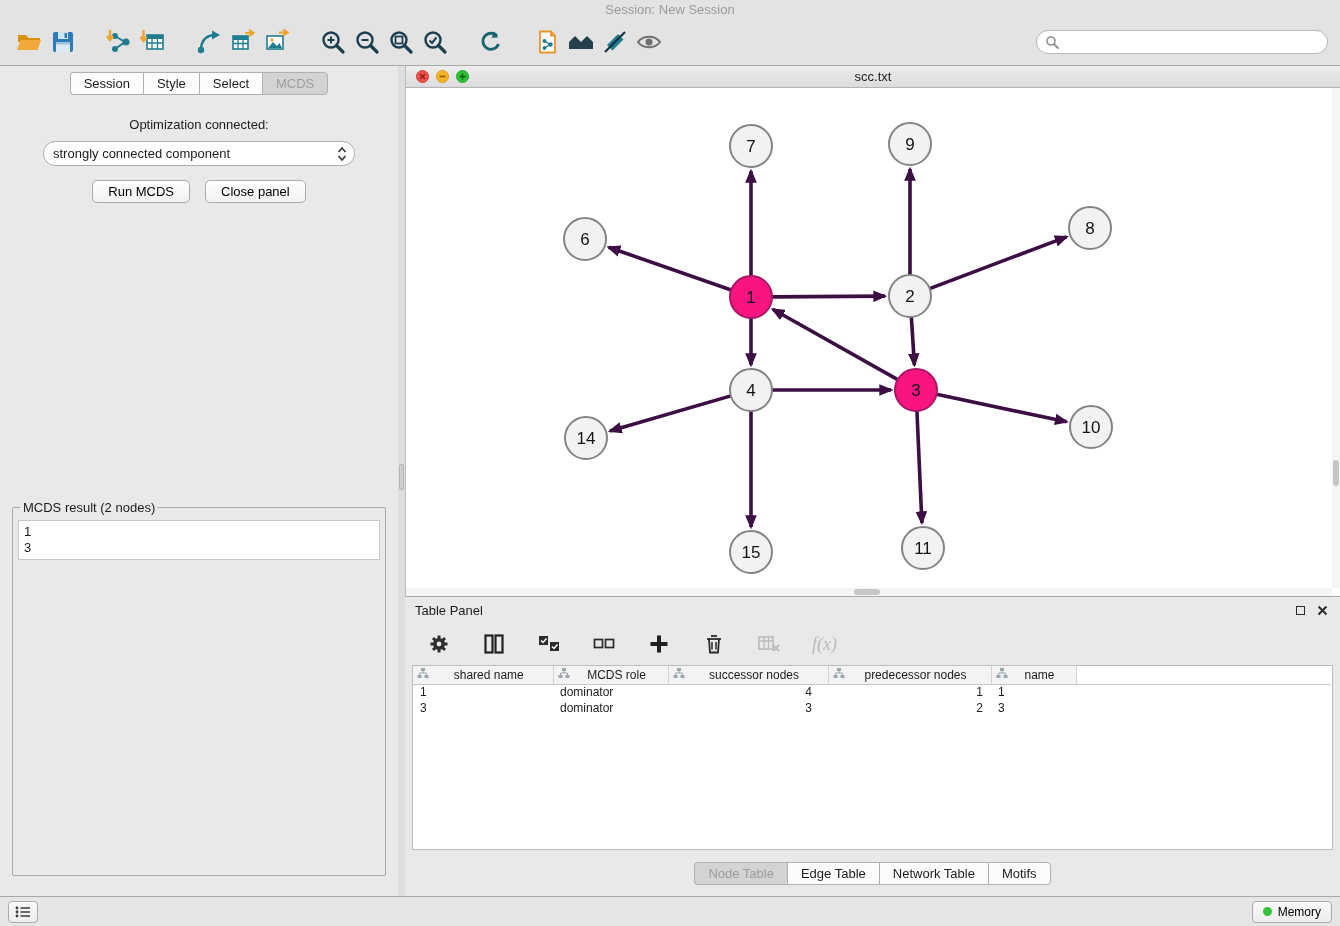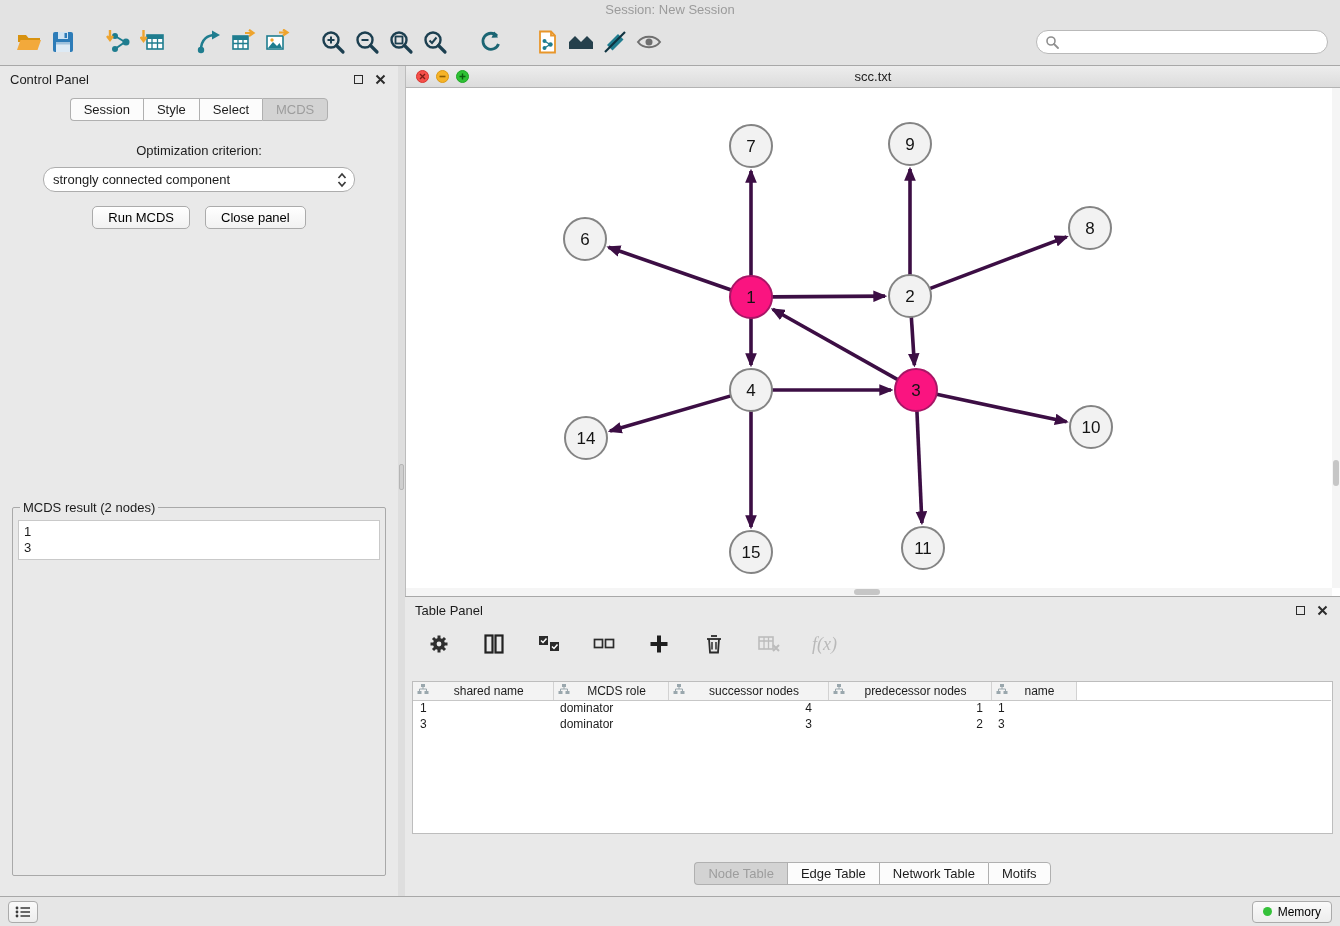--- a/index.html
+++ b/index.html
@@ -93,21 +93,21 @@
   
   .table-panel { height:300px; background:#e9e9e9; border-top:1px solid #a8a8a8;
     display:flex; flex-direction:column; }
   .table-toolbar { height:42px; display:flex; align-items:center; gap:31px;
     padding-left:22px; flex:0 0 auto; }
   .ttbtn { border:none; background:transparent; display:flex; align-items:center;
     justify-content:center; width:24px; height:24px; cursor:pointer; }
   .fx { font-family:"Liberation Serif", serif; font-style:italic; font-size:18px;
     color:#b9b9b9; background:transparent; border:none; }
 
-  .table-wrap { flex:1; margin:16px 7px; background:#fff; border:1px solid #bdbdbd; overflow:hidden; }
+  .table-wrap { flex:1; margin:0 7px; background:#fff; border:1px solid #bdbdbd; overflow:hidden; }
   table.node-table { border-collapse:collapse; table-layout:fixed; }
   table.node-table th { background:#f3f3f3; border-right:1px solid #d2d2d2;
     border-bottom:1px solid #c7c7c7; font-weight:normal; font-size:12px; height:18px; padding:0 4px; }
   table.node-table th .th-inner { display:flex; align-items:center; }
   table.node-table th .collabel { flex:1; text-align:center; }
   table.node-table th.filler { background:#fff; border-right:none; }
   table.node-table td { font-size:12px; height:16px; padding:0 7px; white-space:nowrap; }
   table.node-table td.num-r { text-align:right; padding-right:16px; }
   table.node-table td.num-r2 { text-align:right; padding-right:8px; }
 
@@ -266,38 +266,27 @@
         <circle cx="6" cy="6" r="4" fill="none" stroke="#8f8f8f" stroke-width="1.6"></circle>
         <line x1="9" y1="9" x2="13" y2="13" stroke="#8f8f8f" stroke-width="1.8" stroke-linecap="round"></line>
       </svg>
       <input type="text" value="" style="">
     </div>
   </div>
 
   <div class="main">
 
     <div class="control-panel">
-      <div class="panel-header">
-        <span class="ph-title">Control Panel</span>
-        <span class="winbtn">
-            <span class="float-square"></span>
-          </span>
-        <span class="winbtn">
-          <svg width="11" height="11" viewBox="0 0 11 11">
-              <path d="M1.5 1.5 L9.5 9.5 M9.5 1.5 L1.5 9.5" stroke="#2c2c2c" stroke-width="2"></path>
-            </svg>
-        </span>
-      </div>
       <div class="seg-tabs" id="cp-tabs">
           <button class="seg">Session</button>
           <button class="seg">Style</button>
           <button class="seg">Select</button>
           <button class="seg selected">MCDS</button>
         </div>
-      <div class="opt-label">Optimization criterion:</div>
+      <div class="opt-label">Optimization connected:</div>
       <div class="mac-select">
         <span class="sel-value">strongly connected component</span>
         <svg width="12" height="18" viewBox="0 0 12 18">
           <path d="M2.5 7 L6 3 L9.5 7" fill="none" stroke="#3a3a3a" stroke-width="1.7"></path>
           <path d="M2.5 11 L6 15 L9.5 11" fill="none" stroke="#3a3a3a" stroke-width="1.7"></path>
         </svg>
       </div>
       <div class="btn-row">
         <button class="mac-btn">Run MCDS</button>
         <button class="mac-btn">Close panel</button>

